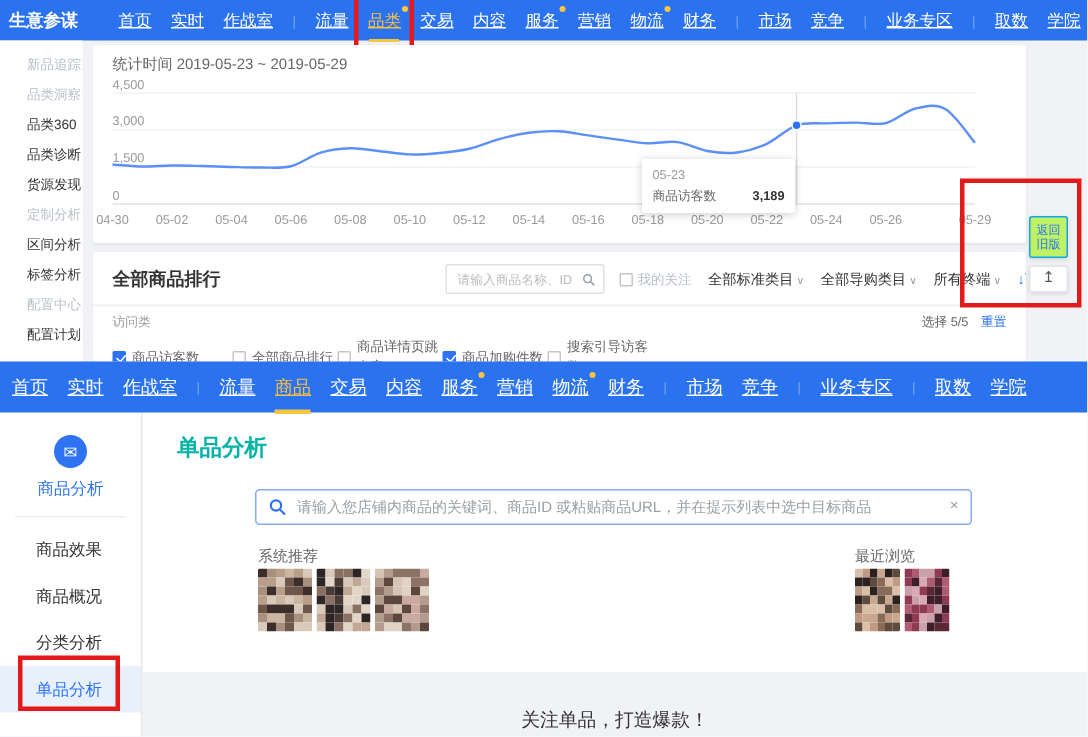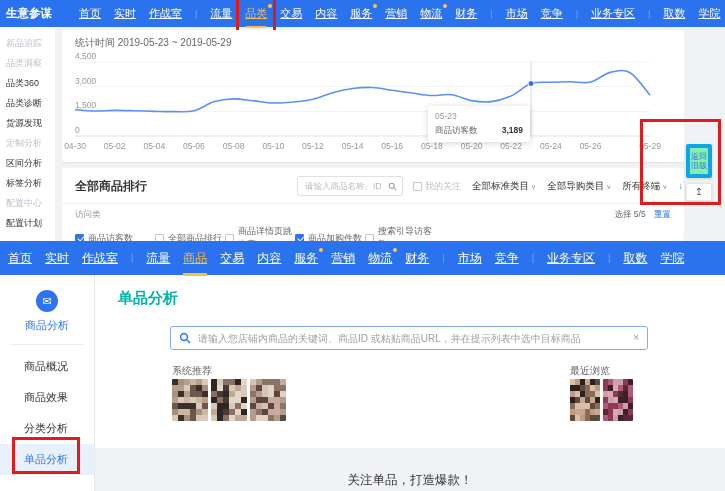--- a/index.html
+++ b/index.html
@@ -15,21 +15,21 @@
   .nav-item{position:relative;cursor:pointer;white-space:nowrap;text-decoration:underline;}
   .nav-sep{color:rgba(255,255,255,.35);font-size:9px;}
   .nav-item.active{color:#F7BE48;}
   #navTop .nav-item.active::after{content:"";position:absolute;left:1px;right:1px;bottom:-7px;height:2px;background:#F5C542;}
   #navBottom .nav-item.active::after{content:"";position:absolute;left:0;right:0;bottom:-9px;height:3px;background:#F5C542;}
   .ndot{position:absolute;top:-2px;right:-5px;width:4px;height:4px;border-radius:50%;background:#FFC53D;}
   .boxed::before{content:"";position:absolute;left:-9px;top:-9px;right:-9px;bottom:-12px;border:3px solid #E21A1A;pointer-events:none;}
   
   #sideTop{position:absolute;left:0;top:27px;width:55px;height:214px;background:#fff;
            padding:6px 0 0 6px;box-sizing:border-box;}
-  #sideTop .it{font-size:9px;line-height:20px;color:#333;cursor:pointer;white-space:nowrap;}
+  #sideTop .it{font-size:9px;line-height:20px;color:#333;cursor:pointer;white-space:nowrap;margin-left:12px;}
   #sideTop .it.muted{color:#B9BFC9;}
   
   .card{position:absolute;background:#fff;border-radius:2px;box-shadow:0 1px 2px rgba(0,0,0,.06);}
   #chartCard{left:62px;top:30px;width:622px;height:132px;}
   .cc-head{display:flex;align-items:center;padding:6px 6px 0 13px;}
   .cc-date{font-size:10px;color:#666;}
   .cc-btns{margin-left:auto;display:flex;gap:3px;}
   .pbtn{font-size:8.5px;color:#666;border:1px solid #D9D9D9;border-radius:2px;padding:2px 4px;background:#fff;cursor:pointer;line-height:1;}
   .pbtn.active{background:#2E74F2;border-color:#2E74F2;color:#fff;}
   #chartSvg{position:absolute;left:0;top:20px;}
@@ -58,21 +58,21 @@
   .reset{color:#2E74F2;margin-left:6px;cursor:pointer;}
   .rc-metrics{display:flex;padding:4px 13px 0;}
   .met{display:flex;align-items:center;gap:4px;font-size:9px;color:#666;width:70px;cursor:pointer;}
   .met:first-child{width:80px;}
   .cb{width:9px;height:9px;border:1px solid #C6C6C6;border-radius:1px;background:#fff;flex:none;position:relative;box-sizing:border-box;}
   .cb.on{background:#2E74F2;border-color:#2E74F2;}
   .cb.on::after{content:"";position:absolute;left:2.5px;top:0.5px;width:2.5px;height:4.5px;
                 border:solid #fff;border-width:0 1.5px 1.5px 0;transform:rotate(40deg);}
   
   #floatPanel{position:absolute;left:686px;top:144px;width:26px;z-index:6;}
-  .fp-b1{background:#86efac;border:4px solid #0ea5e9;border-radius:2px;padding:4px 0;text-align:center;
+  .fp-b1{background:#bef264;border:1px solid #0ea5e9;border-radius:2px;padding:4px 0;text-align:center;
          font-size:8px;color:#2E74F2;line-height:9px;box-shadow:0 1px 3px rgba(0,0,0,.12);cursor:pointer;}
   .fp-b2{margin-top:5px;background:#fff;border:1px solid #E5E5E5;border-radius:2px;height:16px;
          display:flex;align-items:center;justify-content:center;color:#555;font-size:10px;
          box-shadow:0 1px 3px rgba(0,0,0,.12);cursor:pointer;line-height:1;}
   .rb{position:absolute;border:3px solid #E21A1A;z-index:9;pointer-events:none;box-sizing:border-box;}
   #rb2{left:640px;top:119px;width:81px;height:86px;}
   
   #sideBot{position:absolute;left:0;top:275px;width:95px;height:216px;background:#fff;
            border-right:1px solid #E8E8E8;box-sizing:border-box;z-index:2;}
   .sb-head{padding-top:15px;text-align:center;}
@@ -242,22 +242,22 @@
 
   <div id="sideBot">
     <div class="sb-head">
       <span class="sb-ico">
           <span>✉</span>
         </span>
       <div class="sb-mod">商品分析</div>
     </div>
     <div class="sb-sep"></div>
     <div id="sideBotItems">
+        <div class="sb-it">商品效果</div>
         <div class="sb-it">商品概况</div>
-        <div class="sb-it">商品效果</div>
         <div class="sb-it">分类分析</div>
         <div class="sb-it active">单品分析</div>
       </div>
   </div>
 
   <div id="mainBot">
     <div class="mb-title">单品分析</div>
     <div class="mb-search">
       <svg width="12" height="12" viewBox="0 0 12 12">
           <circle cx="5" cy="5" r="3.4" fill="none" stroke="#2E74F2" stroke-width="1.5"></circle>

